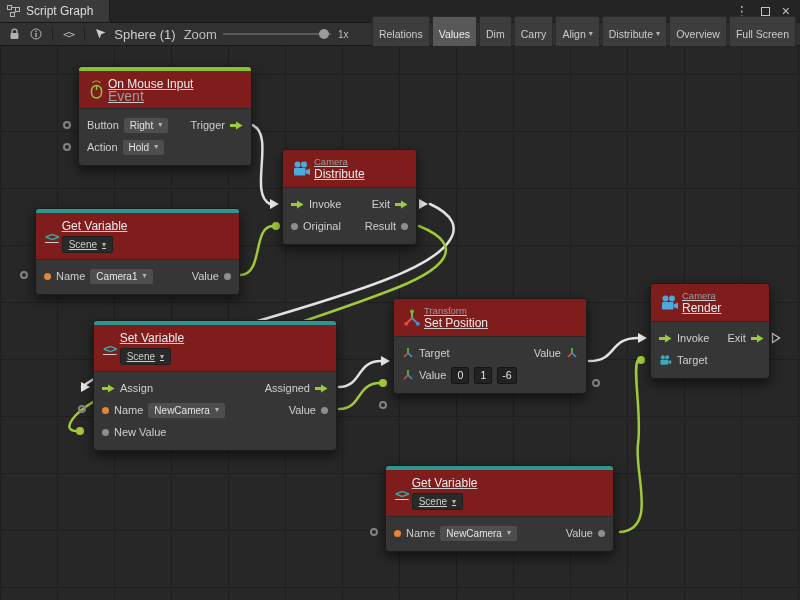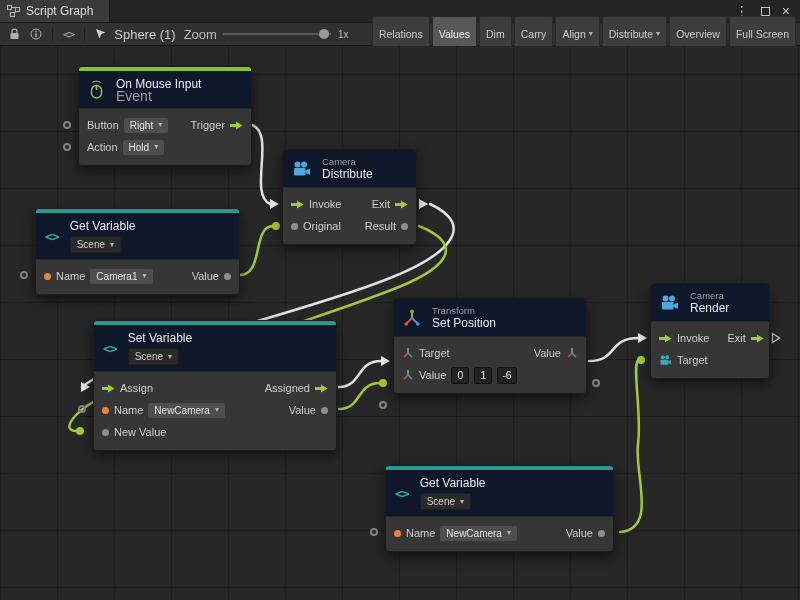--- a/index.html
+++ b/index.html
@@ -32,21 +32,21 @@
     background-image:linear-gradient(#1e1e1e 1px,transparent 1px),linear-gradient(90deg,#1e1e1e 1px,transparent 1px);
     background-size:57px 57px;background-position:0 28px,0 0;}
   .wires{position:absolute;left:0;top:0;z-index:1;}
   .wire-white{fill:none;stroke:#e2e2e2;stroke-width:2.5;stroke-linecap:round;}
   .wire-green{fill:none;stroke:#a2c93a;stroke-width:2.5;stroke-linecap:round;}
   
   .node{position:absolute;background:#363636;border:1px solid #1c1c1c;border-radius:4px;box-shadow:0 5px 12px rgba(0,0,0,.55);z-index:3;}
   .accent{height:4px;border-radius:3px 3px 0 0;}
   .accent.event{background:#86c332;}
   .accent.variable{background:#2e968c;}
-  .node-header{display:flex;align-items:center;gap:11px;padding:6px 9px;background:#0f172a;border-bottom:1px solid #292929;border-radius:3px 3px 0 0;}
+  .node-header{display:flex;align-items:center;gap:3px;padding:6px 9px;background:#7f1d1d;border-bottom:1px solid #292929;border-radius:3px 3px 0 0;text-decoration:underline;}
   .node-header.under-accent{border-radius:0;}
   .hcol{display:flex;flex-direction:column;}
   .cat{font-size:9.5px;color:#9d9d9d;line-height:11px;}
   .ntitle{font-size:12px;color:#ececec;line-height:14px;}
   .nsub{font-size:14px;color:#9d9d9d;line-height:11px;}
   .scope-chip{margin-top:3px;align-self:flex-start;background:#2a2a2a;border:1px solid #1f1f1f;border-radius:2px;padding:1px 6px;font-size:10px;color:#cfcfcf;display:inline-flex;align-items:center;gap:5px;line-height:13px;}
   .rows{padding:5px 0 7px;}
   .row{height:22px;display:flex;align-items:center;gap:5px;padding:0 8px;font-size:11px;color:#cfcfcf;white-space:nowrap;}
   .spacer{flex:1;min-width:8px;}
   .chip{background:#4e4e4e;border-radius:2px;padding:1px 6px;font-size:10px;color:#e4e4e4;display:inline-flex;align-items:center;gap:5px;line-height:13px;}

